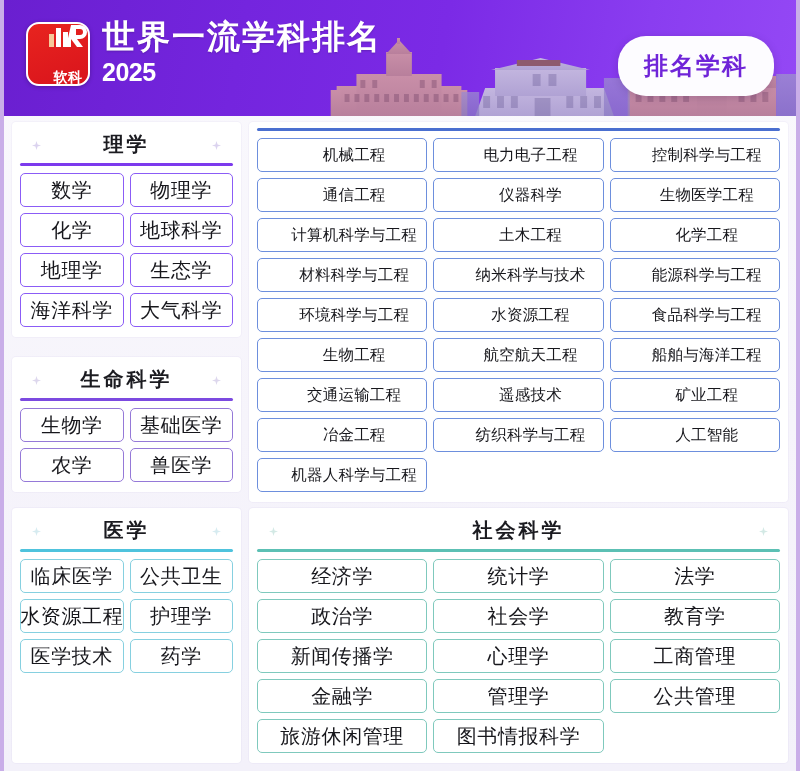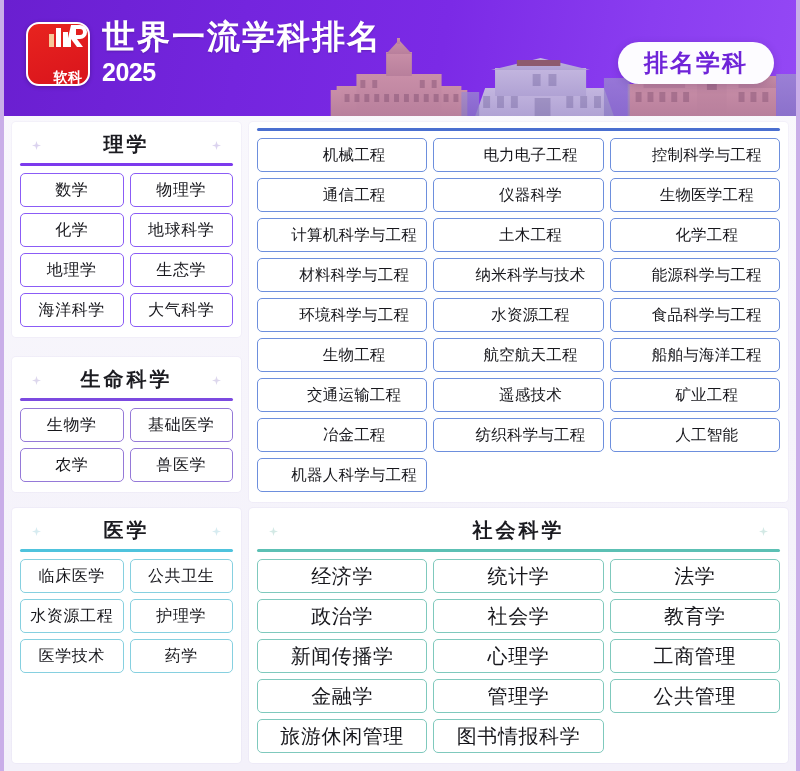--- a/index.html
+++ b/index.html
@@ -110,24 +110,24 @@
   }
 
   .en-row { display: flex; align-items: center; gap: 5px; }
   .en-rule { height: 5px; background: #fff; border-radius: 1px; }
   .en-rule.short { width: 22px; }
   .en-rule.long { flex: 1; min-width: 110px; }
 
   .badge {
     position: absolute;
     right: 22px;
-    top: 42px;
+    top: 36px;
     background: #fdfcff;
     border-radius: 28px;
-    padding: 8px 26px;
+    padding: 17px 26px;
     z-index: 3;
     box-shadow: 0 2px 8px rgba(40,0,80,.18);
   }
 
   .badge-text {
     font-size: 24px;
     font-weight: bold;
     color: #6f24d8;
     letter-spacing: 2px;
     line-height: 1.1;
@@ -201,21 +201,21 @@
   }
 
   .tile {
     border: 1.6px solid #8b5cf6;
     background: #ffffff;
     border-radius: 5px;
     height: 34px;
     display: flex;
     align-items: center;
     justify-content: center;
-    font-size: 16px;
+    font-size: 20px;
     font-weight: 500;
     color: #17171c;
     letter-spacing: .6px;
     white-space: nowrap;
     font-family: "DejaVu Sans", "Liberation Sans", sans-serif;
     cursor: pointer;
   }
 
   
   .grid2 .tile {

